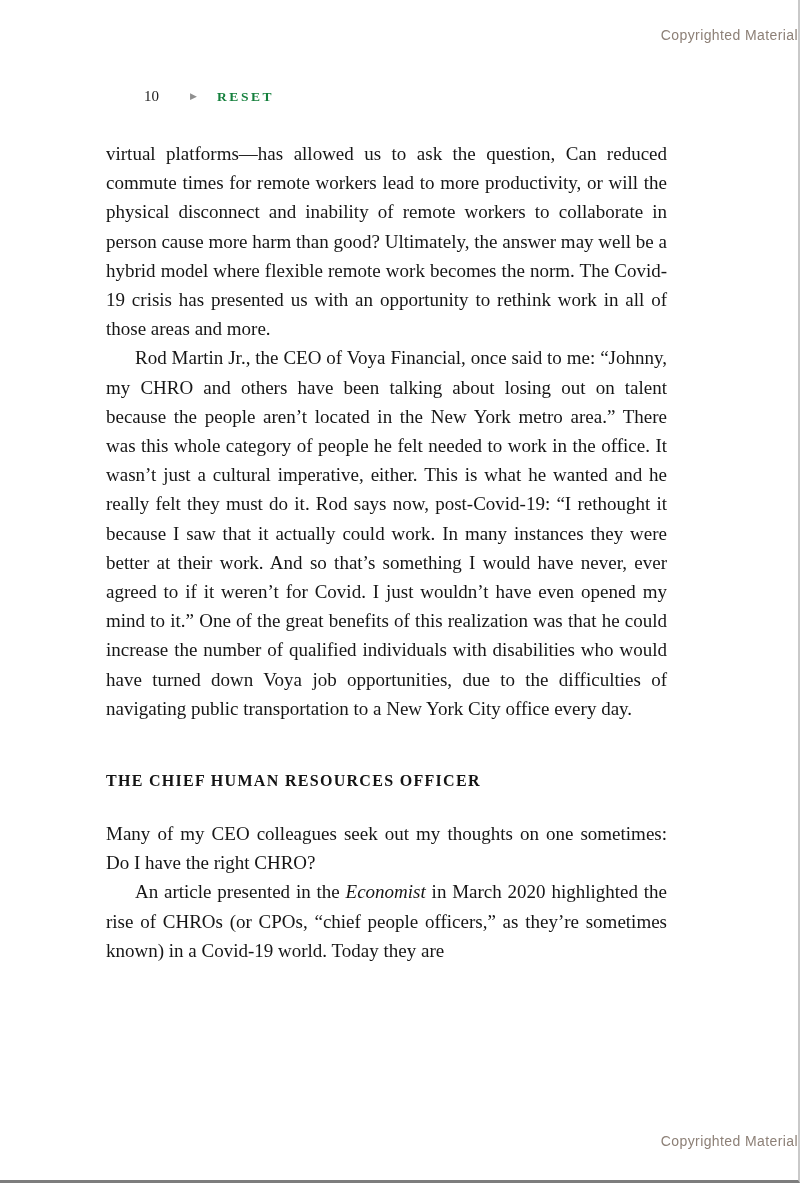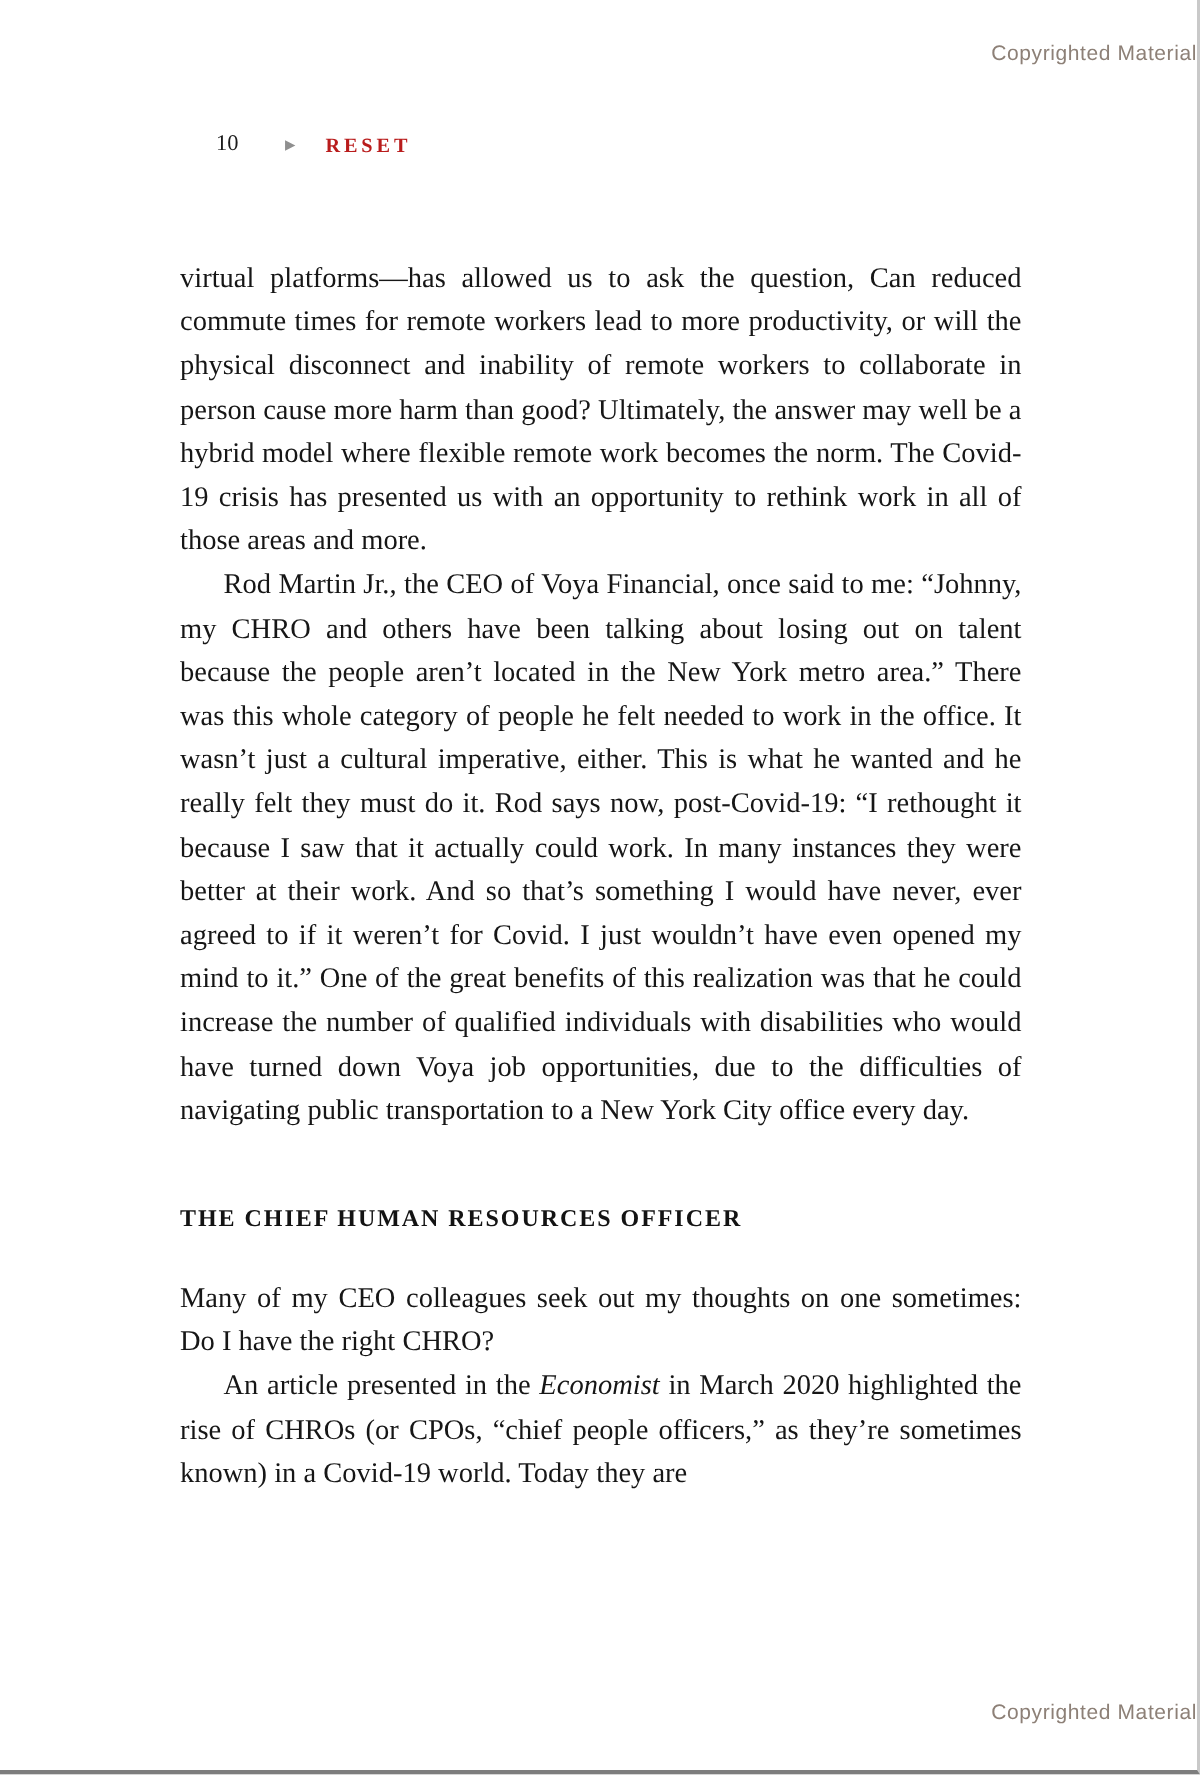--- a/index.html
+++ b/index.html
@@ -45,28 +45,27 @@
     font-size: 9px;
     color: #8f8f8f;
     margin-left: 31px;
     line-height: 1;
   }
   .booktitle {
     margin-left: 20px;
     font-size: 13.5px;
     font-weight: bold;
     letter-spacing: 2.6px;
-    color: #b91c1c;
+    color: #15803d;
   }
   .textblock {
     position: absolute;
     top: 139px;
-    left: 120px;
+    left: 106px;
     width: 561px;
-    margin-top: 32px;
   }
   .para {
     margin: 0;
     font-size: 19px;
     line-height: 29.2px;
     text-align: justify;
     color: #161616;
   }
   .para.indent { text-indent: 29px; }
   .para em { font-style: italic; }

